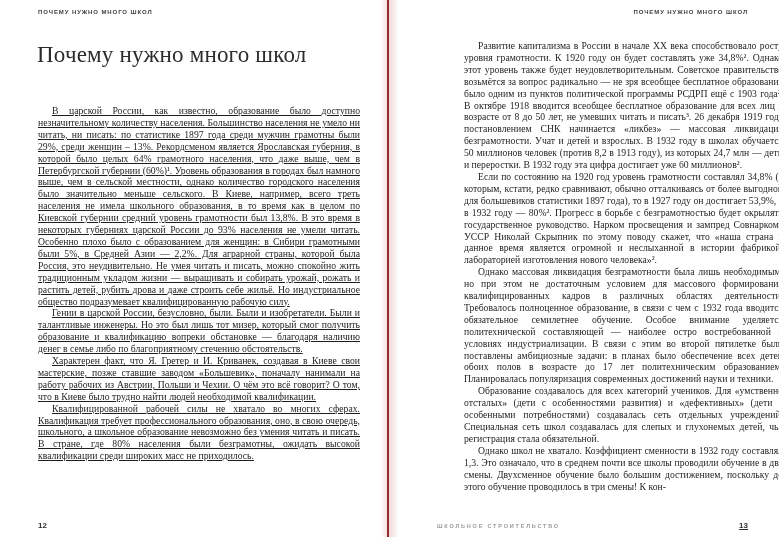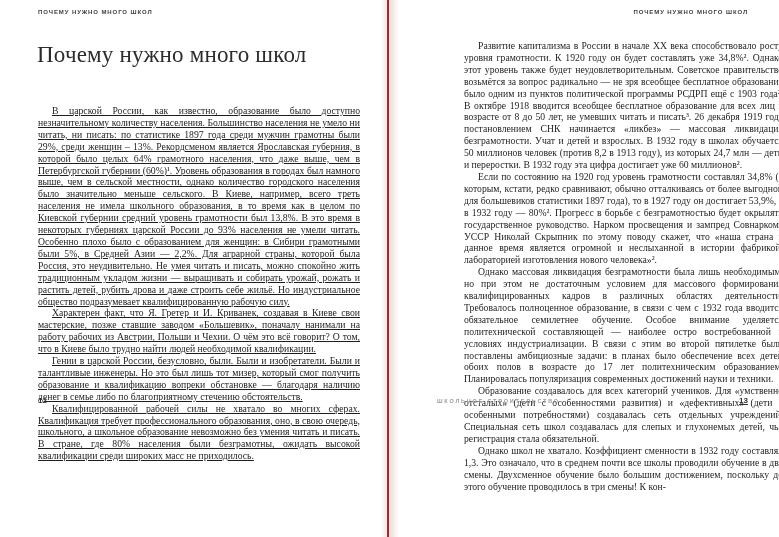--- a/index.html
+++ b/index.html
@@ -12,21 +12,21 @@
     width: 779px;
     height: 537px;
     overflow: hidden;
     font-family: "Liberation Serif", serif;
     color: #1f1f1f;
   }
 
   .page {
     position: absolute;
     top: 0;
-    height: 412px;
+    height: 537px;
     background: transparent;
   }
   .page-left  { left: 0;    width: 380px; }
   .page-right { left: 398px; width: 381px; }
 
   
   .gutter {
     position: absolute;
     top: 0;
     left: 376px;
@@ -127,22 +127,22 @@
 </head>
 <body>
 
 <div class="page page-left">
   <div class="running-head rh-left">ПОЧЕМУ НУЖНО МНОГО ШКОЛ</div>
 
   <h1 class="chapter-title">Почему нужно много школ</h1>
 
   <div class="body-text body-left">
     <p>В царской России, как известно, образование было доступно незначительному количеству населения. Большинство населения не умело ни читать, ни писать: по статистике 1897 года среди мужчин грамотны были 29%, среди женщин – 13%. Рекордсменом является Ярославская губерния, в которой было целых 64% грамотного населения, что даже выше, чем в Петербургской губернии (60%)¹. Уровень образования в городах был намного выше, чем в сельской местности, однако количество городского населения было значительно меньше сельского. В Киеве, например, всего треть населения не имела школьного образования, в то время как в целом по Киевской губернии средний уровень грамотности был 13,8%. В это время в некоторых губерниях царской России до 93% населения не умели читать. Особенно плохо было с образованием для женщин: в Сибири грамотными были 5%, в Средней Азии — 2,2%. Для аграрной страны, которой была Россия, это неудивительно. Не умея читать и писать, можно спокойно жить традиционным укладом жизни — выращивать и собирать урожай, рожать и растить детей, рубить дрова и даже строить себе жильё. Но индустриальное общество подразумевает квалифицированную рабочую силу.</p>
+    <p>Гении в царской России, безусловно, были. Были и изобретатели. Были и талантливые инженеры. Но это был лишь тот мизер, который смог получить образование и квалификацию вопреки обстановке — благодаря наличию денег в семье либо по благоприятному стечению обстоятельств.</p>
     <p>Характерен факт, что Я. Гретер и И. Криванек, создавая в Киеве свои мастерские, позже ставшие заводом «Большевик», поначалу нанимали на работу рабочих из Австрии, Польши и Чехии. О чём это всё говорит? О том, что в Киеве было трудно найти людей необходимой квалификации.</p>
-    <p>Гении в царской России, безусловно, были. Были и изобретатели. Были и талантливые инженеры. Но это был лишь тот мизер, который смог получить образование и квалификацию вопреки обстановке — благодаря наличию денег в семье либо по благоприятному стечению обстоятельств.</p>
     <p>Квалифицированной рабочей силы не хватало во многих сферах. Квалификация требует профессионального образования, оно, в свою очередь, школьного, а школьное образование невозможно без умения читать и писать. В стране, где 80% населения были безграмотны, ожидать высокой квалификации среди широких масс не приходилось.</p>
   </div>
 
   <div class="folio folio-left">12</div>
 </div>
 
 <div class="gutter">
   <div class="gutter-glow-left"></div>
   <div class="gutter-line"></div>
   <div class="gutter-glow-right"></div>

